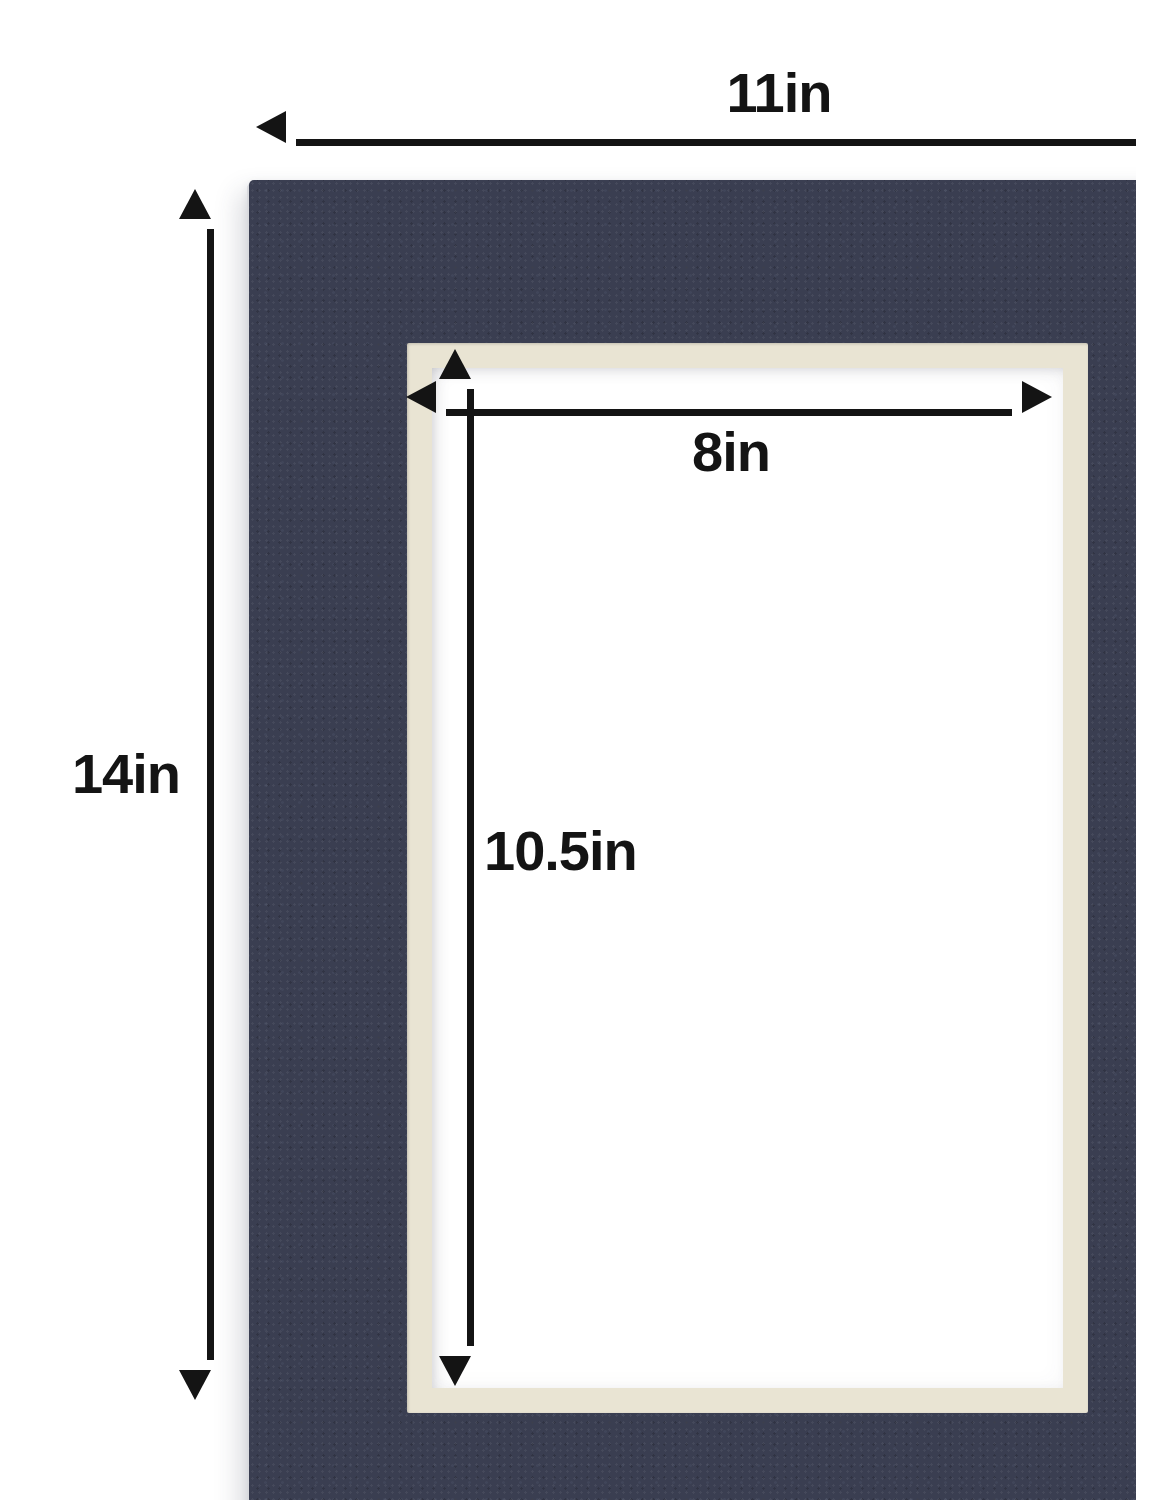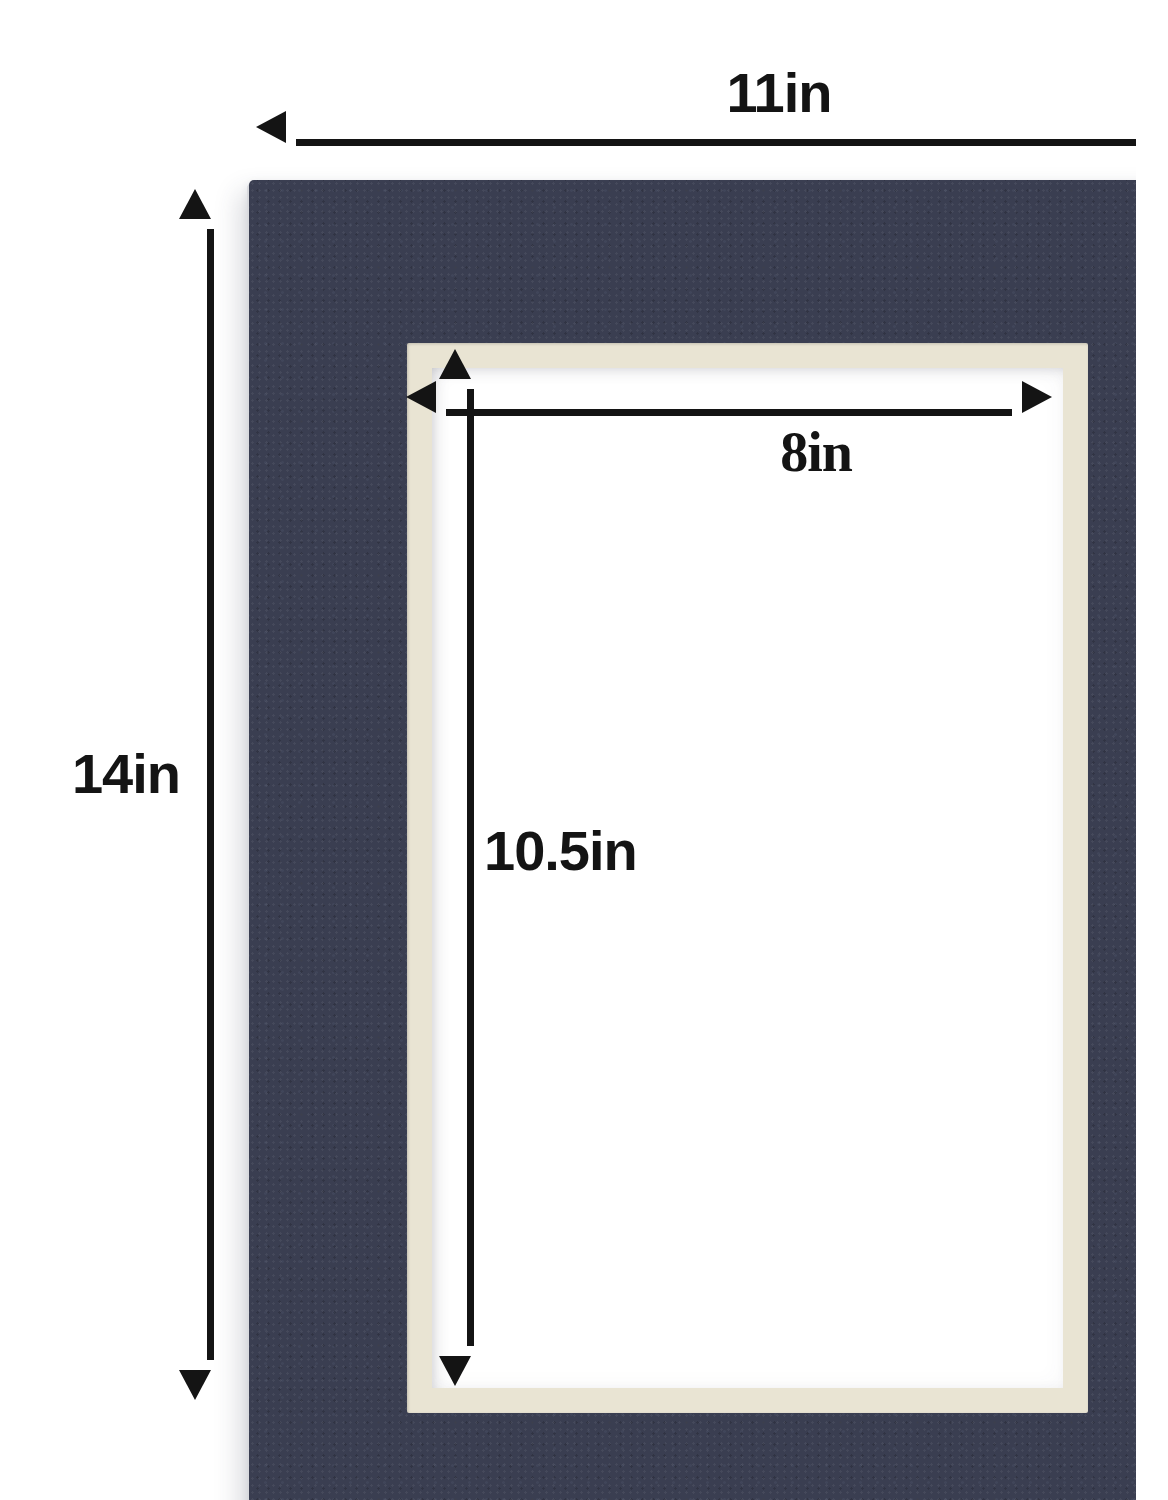--- a/index.html
+++ b/index.html
@@ -92,21 +92,21 @@
     position:absolute;
     color:var(--ink);
     font-weight:700;
     font-size:56px;
     line-height:1;
     letter-spacing:-1px;
     white-space:nowrap;
   }
   #label-outer-width {left:595px;top:1px;width:240px;text-align:center;}
   #label-outer-height{left:0px;top:682px;width:116px;text-align:right;}
-  #label-open-width  {left:628px;top:360px;width:160px;text-align:right;font-family:Liberation Serif, serif;}
+  #label-open-width  {left:628px;top:360px;width:160px;text-align:left;}
   #label-open-height {left:420px;top:759px;}
 </style>
 </head>
 <body>
 
 <div class="canvas">
 
   <div class="mat-board">
     <div class="mat-window">
       <div class="mat-backing"></div>

